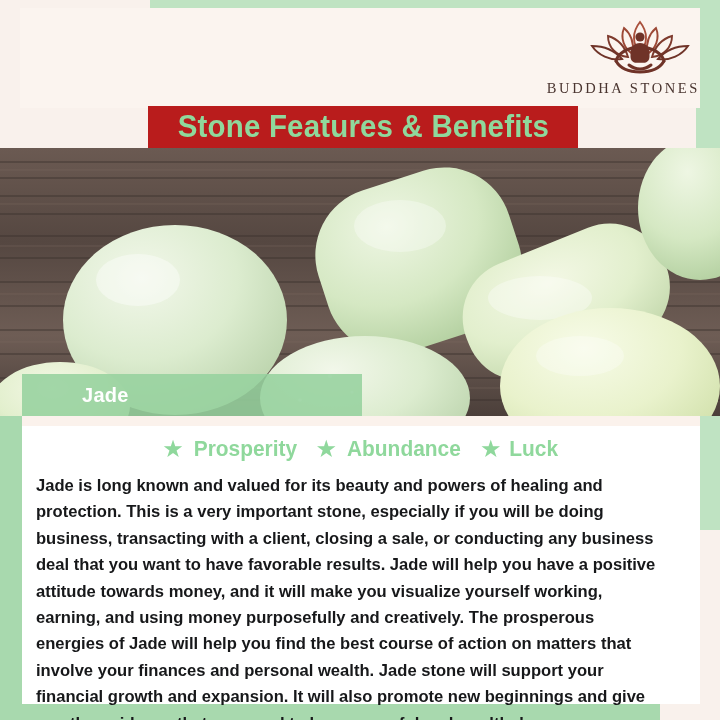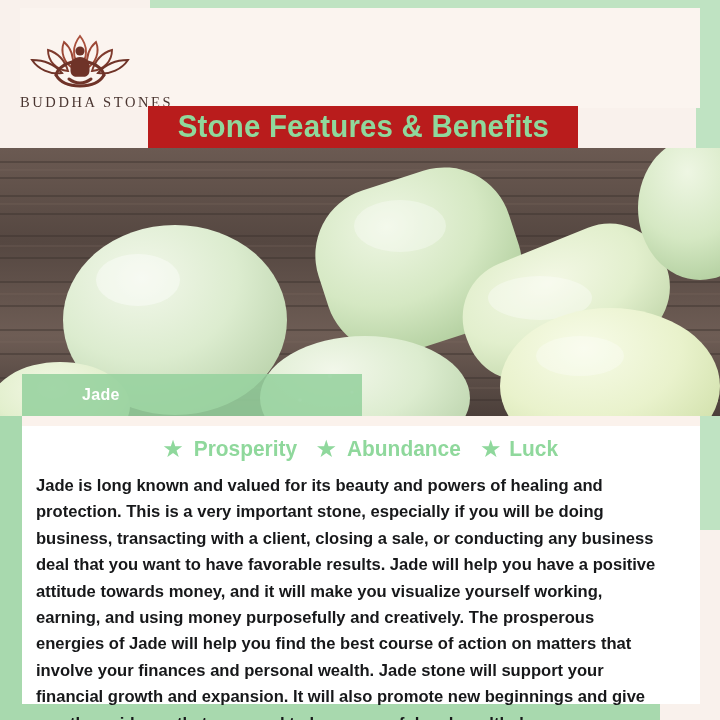--- a/index.html
+++ b/index.html
@@ -54,23 +54,23 @@
   }
 
   
   .header {
     position: absolute;
     left: 20px; top: 8px;
     width: 680px; height: 100px;
     background: #fbf4ef;
     display: flex;
     flex-direction: column;
-    align-items: flex-start;
+    align-items: flex-end;
     justify-content: flex-start;
-    padding-top: 22px;
+    padding-top: 8px;
     z-index: 4;
   }
   .logo-mark { width: 120px; height: 62px; display: block; }
   .brand-name {
     margin-top: 2px;
     font-family: "Liberation Serif", serif;
     font-size: 14.5px;
     letter-spacing: 2.6px;
     color: #4a3530;
     font-weight: 400;
@@ -112,21 +112,21 @@
     position: absolute;
     left: 22px; bottom: 0;
     width: 340px; height: 42px;
     background: rgba(150, 210, 158, 0.88);
     display: flex;
     align-items: center;
     z-index: 3;
   }
   .stone-caption span {
     margin-left: 60px;
-    font-size: 16px;
+    font-size: 20px;
     font-weight: 700;
     color: #ffffff;
     letter-spacing: 0.3px;
   }
 
   
   .content-card {
     position: absolute;
     left: 22px; top: 416px;
     width: 678px;

